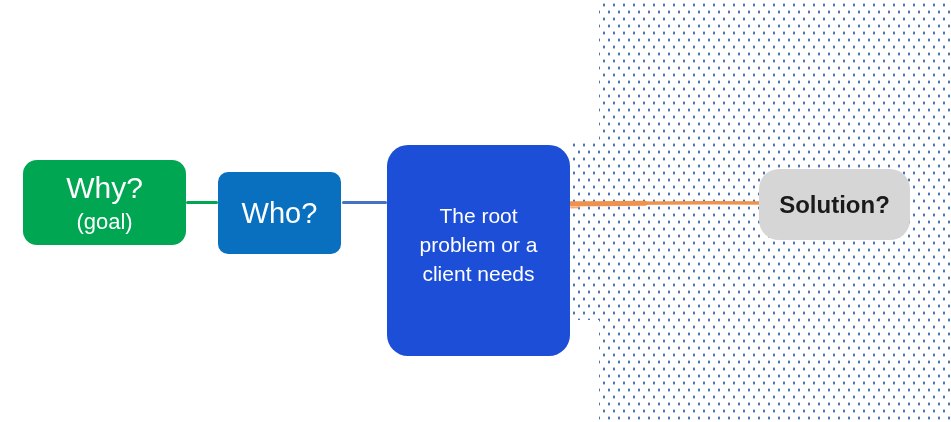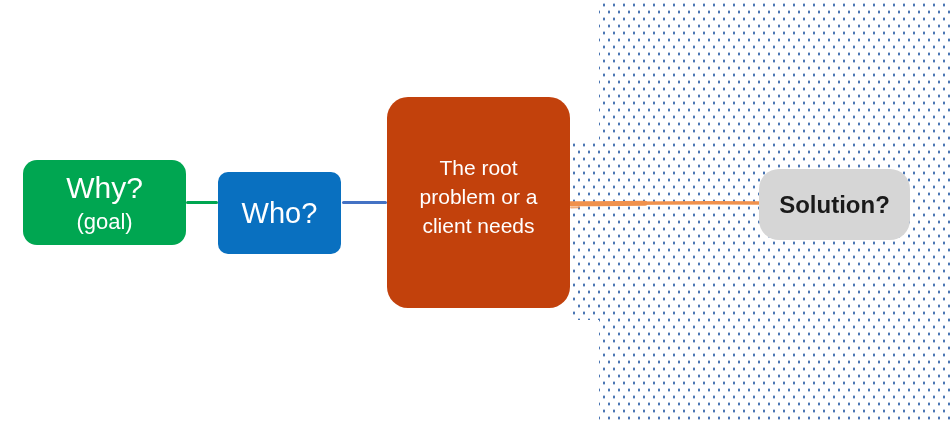--- a/index.html
+++ b/index.html
@@ -105,21 +105,21 @@
 
   <div class="node node-why" style="background-color: rgb(0, 166, 81);">
     <div class="main-label">Why?</div>
     <div class="sub-label">(goal)</div>
   </div>
 
   <div class="node node-who" style="background-color: rgb(9, 112, 192);">
     <div class="main-label">Who?</div>
   </div>
 
-  <div class="node node-problem" style="background-color: #c2410c;">
+  <div class="node node-problem" style="background-color: #1d4ed8; margin-top: 48px;">
     <div class="main-label">The root problem or a client needs</div>
   </div>
 
   <div class="node node-solution" style="background-color: rgb(214, 214, 214);">
     <div class="main-label">Solution?</div>
   </div>
 
 </div>
 
 </body></html>

